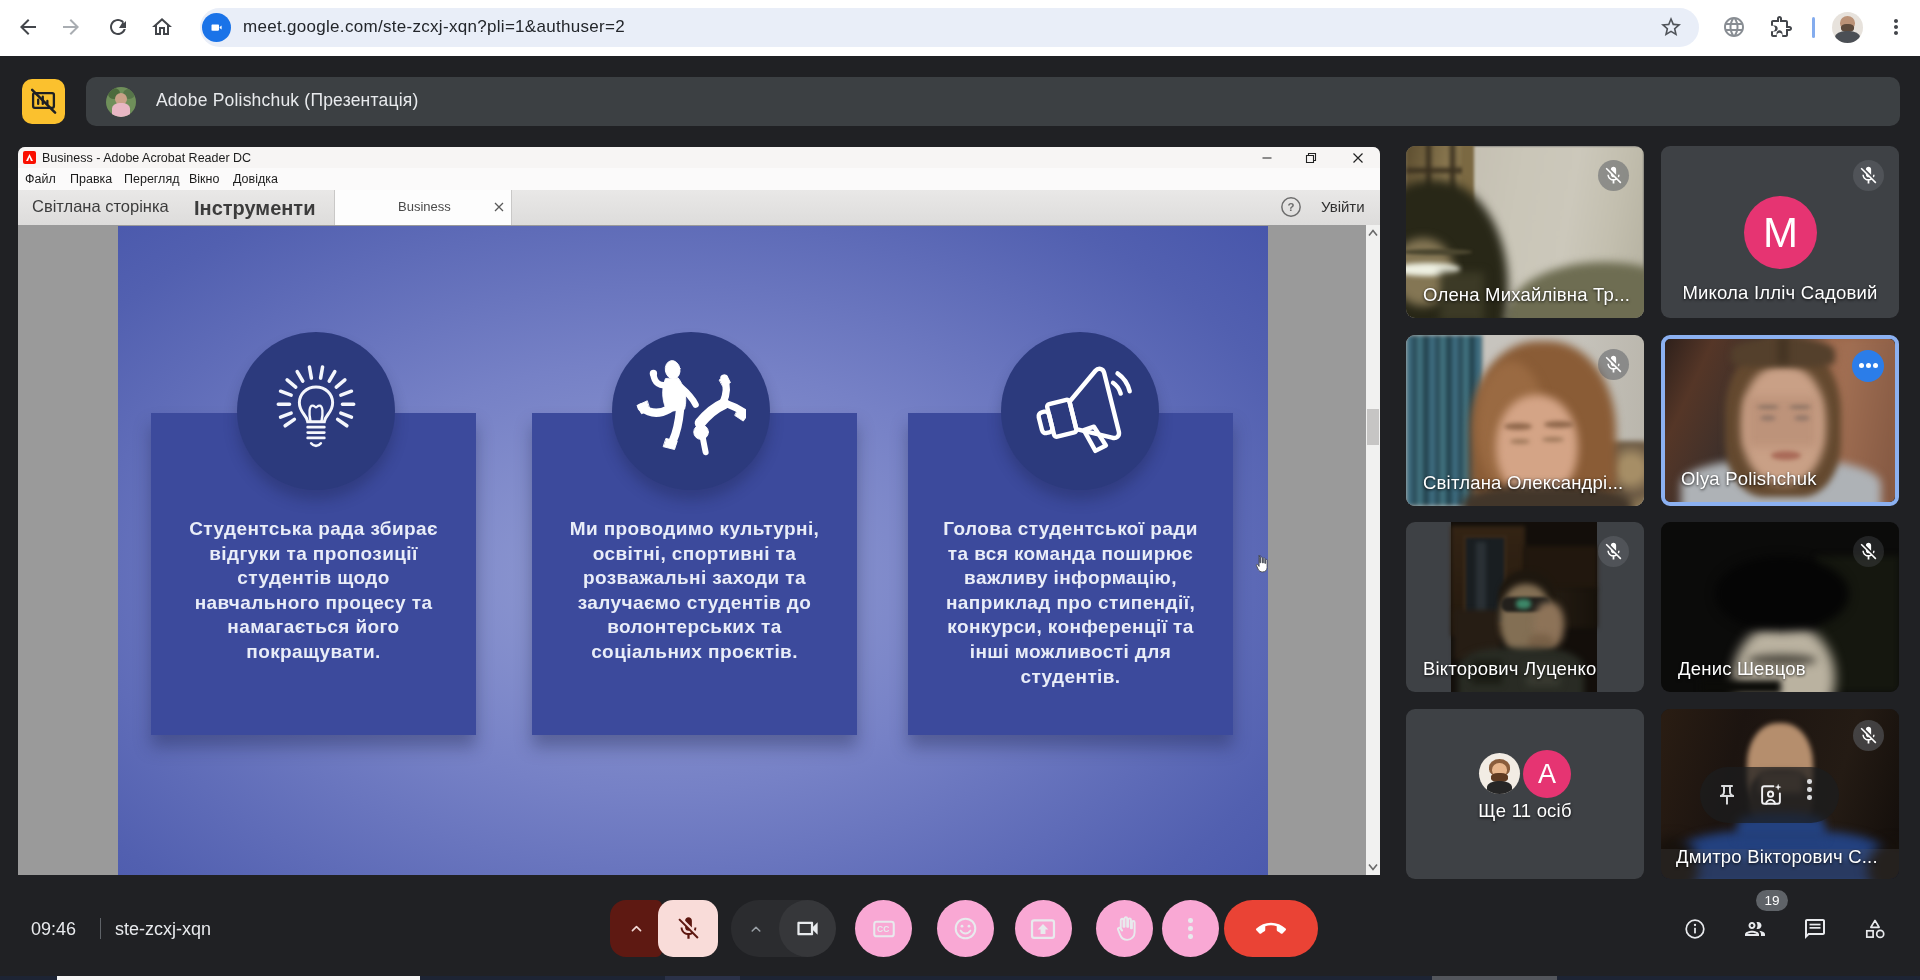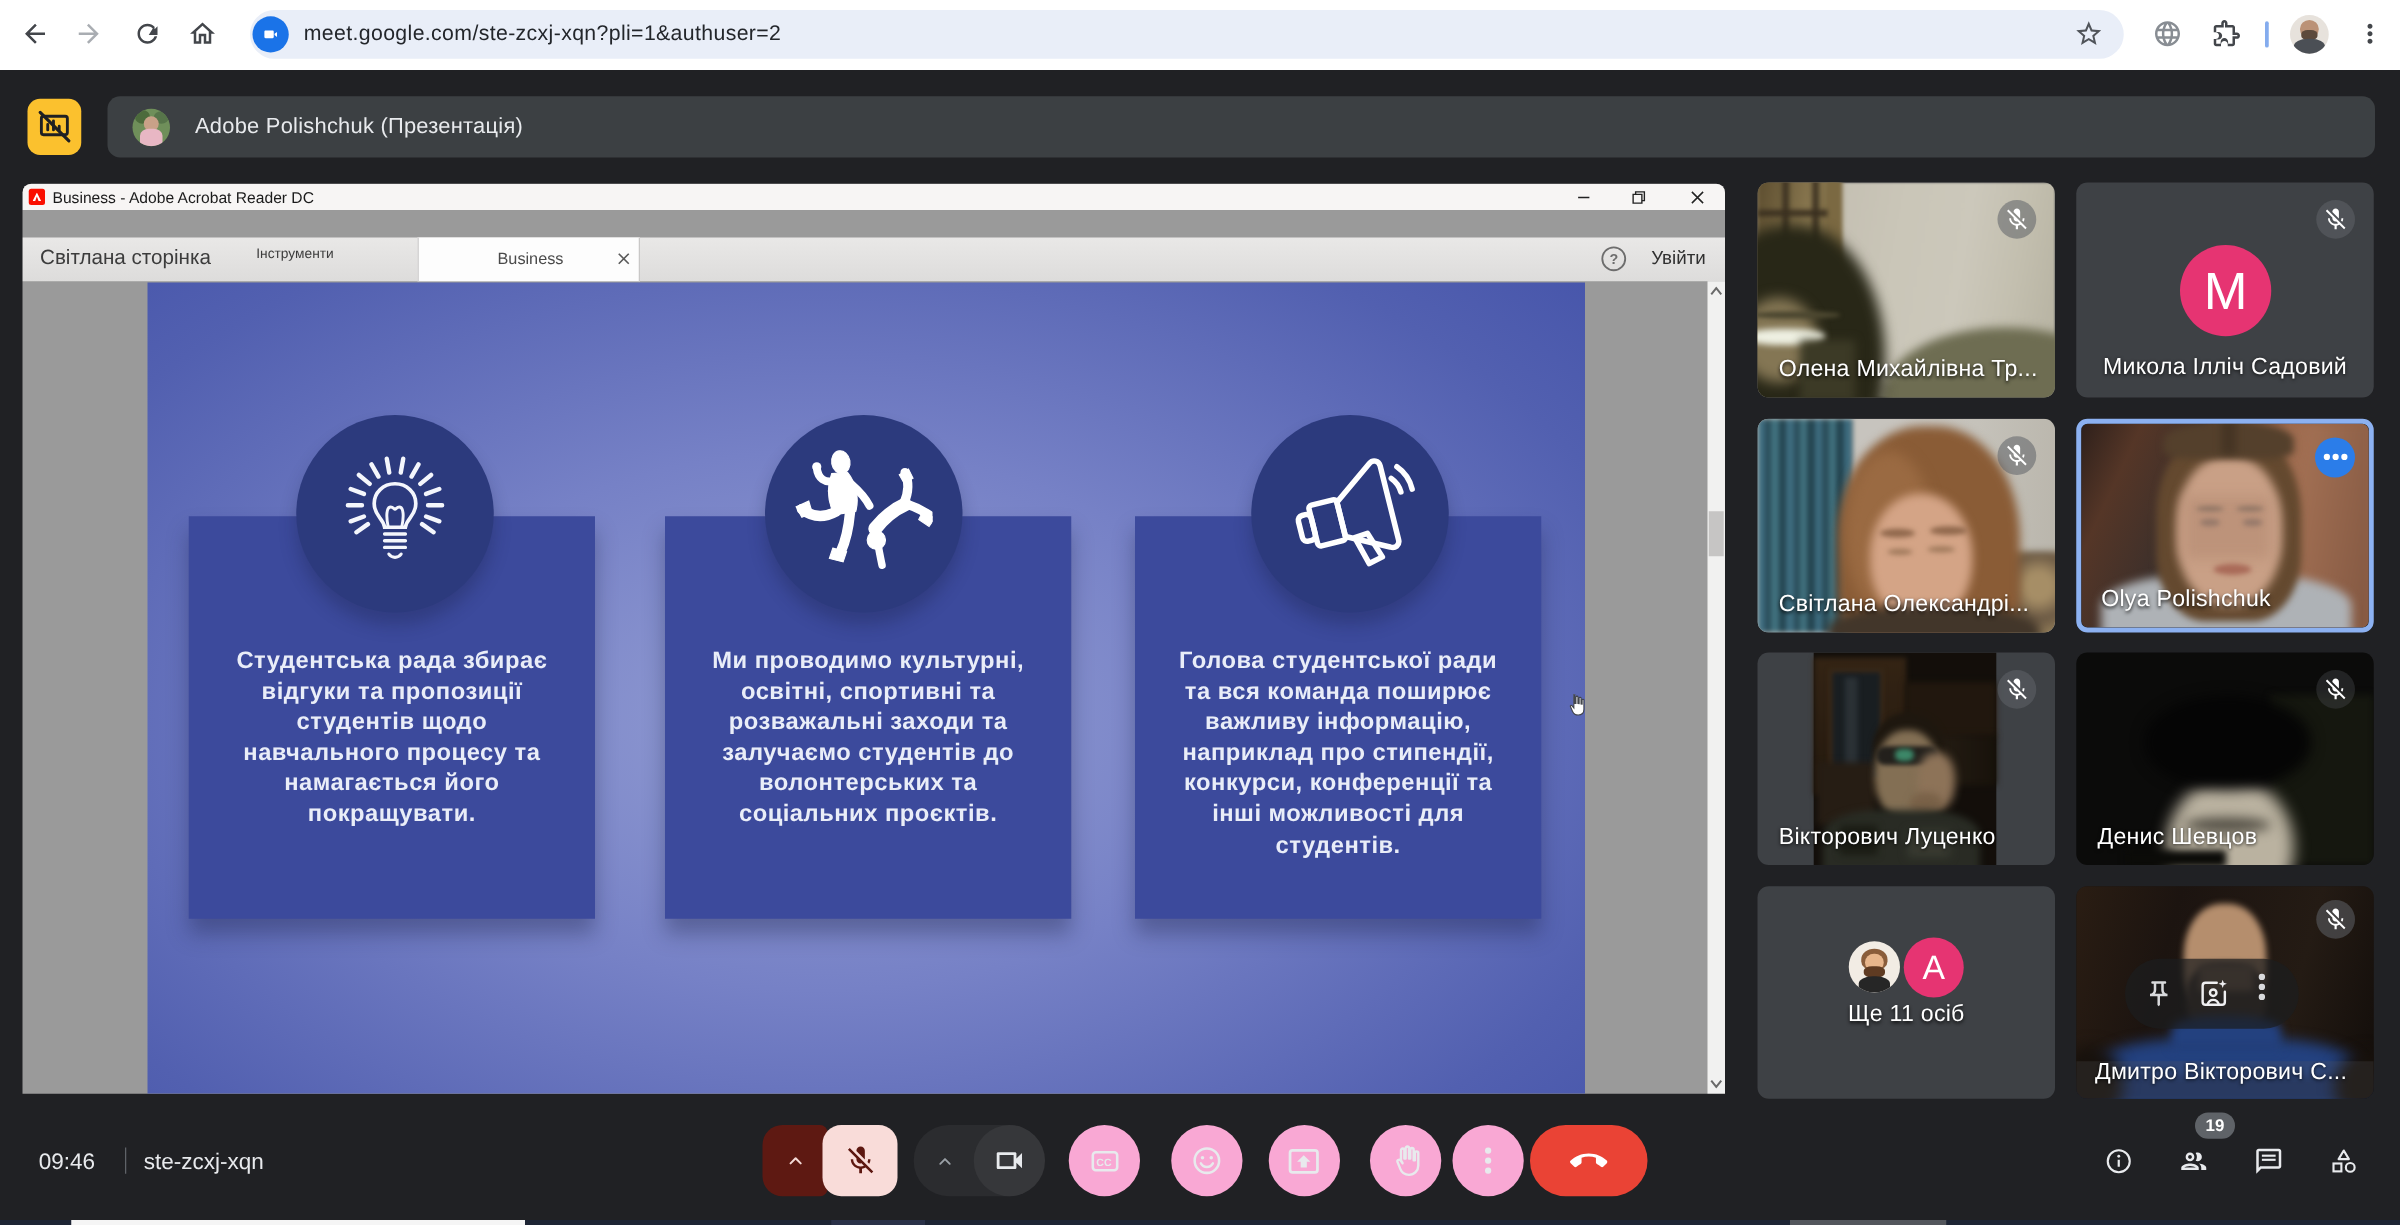--- a/index.html
+++ b/index.html
@@ -74,23 +74,30 @@
   <div class="ab" style="left:24px;top:3.5px;font-size:12.5px;color:#1b1b1b">Business - Adobe Acrobat Reader DC</div>
   <svg class="ab" style="left:1243px;top:5px;width:12px;height:12px" viewBox="0 0 12 12">
       <path d="M1.5 6h9" stroke="#222" stroke-width="1.2"></path>
     </svg>
   <svg class="ab" style="left:1287px;top:5px;width:12px;height:12px" viewBox="0 0 12 12">
       <path d="M1.5 3.5h7v7h-7zM3.5 3.5V1.5h7v7h-2" fill="none" stroke="#222" stroke-width="1.1"></path>
     </svg>
   <svg class="ab" style="left:1334px;top:5px;width:12px;height:12px" viewBox="0 0 12 12">
       <path d="M1.5 1.5 10.5 10.5M10.5 1.5 1.5 10.5" stroke="#222" stroke-width="1.2"></path>
     </svg>
+  <div class="ab" style="left:0;top:21px;width:1362px;height:22px;background:#fbfafa;font-size:12.5px;color:#1b1b1b">
+    <span class="ab" style="left:7px;top:4px">Файл</span>
+      <span class="ab" style="left:52px;top:4px">Правка</span>
+      <span class="ab" style="left:106px;top:4px">Перегляд</span>
+      <span class="ab" style="left:171px;top:4px">Вікно</span>
+      <span class="ab" style="left:215px;top:4px">Довідка</span>
+  </div>
   <div class="ab" style="left:0;top:43px;width:1362px;height:35px;background:linear-gradient(#e9e8e7,#dddcdb)">
     <span class="ab" style="left:14px;top:7px;font-size:16.5px;font-weight:500;color:#3c3c3c">Світлана сторінка</span>
-    <span class="ab" style="left:187px;top:7px;font-size:11px;font-weight:400;color:#3c3c3c">Інструменти</span>
+    <span class="ab" style="left:176px;top:7px;font-size:20px;font-weight:700;color:#3c3c3c">Інструменти</span>
     <div class="ab" style="left:316px;top:0;width:178px;height:35px;background:#fdfdfd;border-left:1px solid #c9c8c7;border-right:1px solid #c9c8c7"></div>
     <span class="ab" style="left:380px;top:9px;font-size:13px;color:#4a4a4a">Business</span>
     <svg class="ab" style="left:476px;top:12px;width:10px;height:10px" viewBox="0 0 10 10">
         <path d="M1 1 9 9M9 1 1 9" stroke="#5a5a5a" stroke-width="1.3"></path>
       </svg>
     <svg class="ab" style="left:1262px;top:6px;width:22px;height:22px" viewBox="0 0 24 24">
         <circle cx="12" cy="12" r="10" fill="none" stroke="#6d6d6d" stroke-width="1.6"></circle>
         <text x="8.2" y="16.5" font-size="12.5" fill="#6d6d6d" font-family="Liberation Sans" font-weight="bold">?</text>
       </svg>
     <span class="ab" style="left:1303px;top:8px;font-size:15px;color:#303030">Увійти</span>
@@ -369,21 +376,21 @@
     </svg>
   </div>
 <svg class="ic" style="left:1683px;top:917px" viewBox="0 0 24 24">
     <circle cx="12" cy="12" r="8.8" fill="none" stroke="#e8eaed" stroke-width="1.7"></circle>
     <rect x="11.12" y="10.8" width="1.76" height="5.6" fill="#e8eaed"></rect>
     <circle cx="12" cy="8" r="1.15" fill="#e8eaed"></circle>
   </svg>
 <svg class="ic" style="left:1743px;top:917px" viewBox="0 0 24 24">
     <path fill="#e8eaed" d="M9 13.75c-2.34 0-7 1.17-7 3.5V19h14v-1.75c0-2.33-4.66-3.5-7-3.5zM4.34 17c.84-.58 2.87-1.25 4.66-1.25s3.82.67 4.66 1.25H4.34zM9 12c1.93 0 3.5-1.57 3.5-3.5S10.93 5 9 5 5.5 6.57 5.5 8.5 7.07 12 9 12zm0-5c.83 0 1.5.67 1.5 1.5S9.83 10 9 10s-1.5-.67-1.5-1.5S8.17 7 9 7zm7.04 6.81c1.16.84 1.96 1.96 1.96 3.44V19h4v-1.75c0-2.02-3.5-3.17-5.96-3.44zM15 12c1.93 0 3.5-1.57 3.5-3.5S16.93 5 15 5c-.54 0-1.04.13-1.5.35.63.89 1 1.98 1 3.15s-.37 2.26-1 3.15c.46.22.96.35 1.5.35z"></path>
   </svg>
-<div class="ab" style="left:1756px;top:890px;width:32px;height:21px;border-radius:11px;background:#5f6368;color:#fff;font-size:13.5px;font-weight:bold;text-align:center;line-height:21px">19</div>
+<div class="ab" style="left:1756px;top:890px;width:32px;height:21px;border-radius:11px;background:#5f6368;color:#fff;font-size:13.5px;font-weight:normal;text-align:center;line-height:21px">19</div>
 <svg class="ic" style="left:1803px;top:917px" viewBox="0 0 24 24">
     <path fill="#e8eaed" d="M20 2H4c-1.1 0-2 .9-2 2v18l4-4h14c1.1 0 2-.9 2-2V4c0-1.1-.9-2-2-2zm0 14H5.17L4 17.17V4h16v12z"></path>
     <rect x="6.5" y="6.7" width="11" height="1.7" fill="#e8eaed"></rect>
     <rect x="6.5" y="10" width="11" height="1.7" fill="#e8eaed"></rect>
   </svg>
 <svg class="ic" style="left:1863px;top:917px" viewBox="0 0 24 24">
     <path d="M12 3.4 16.1 10.3H7.9z" fill="none" stroke="#e8eaed" stroke-width="1.7" stroke-linejoin="round"></path>
     <rect x="3.8" y="13.8" width="6.3" height="6.3" fill="none" stroke="#e8eaed" stroke-width="1.7"></rect>
     <circle cx="17.2" cy="16.9" r="3.5" fill="none" stroke="#e8eaed" stroke-width="1.7"></circle>
   </svg>

